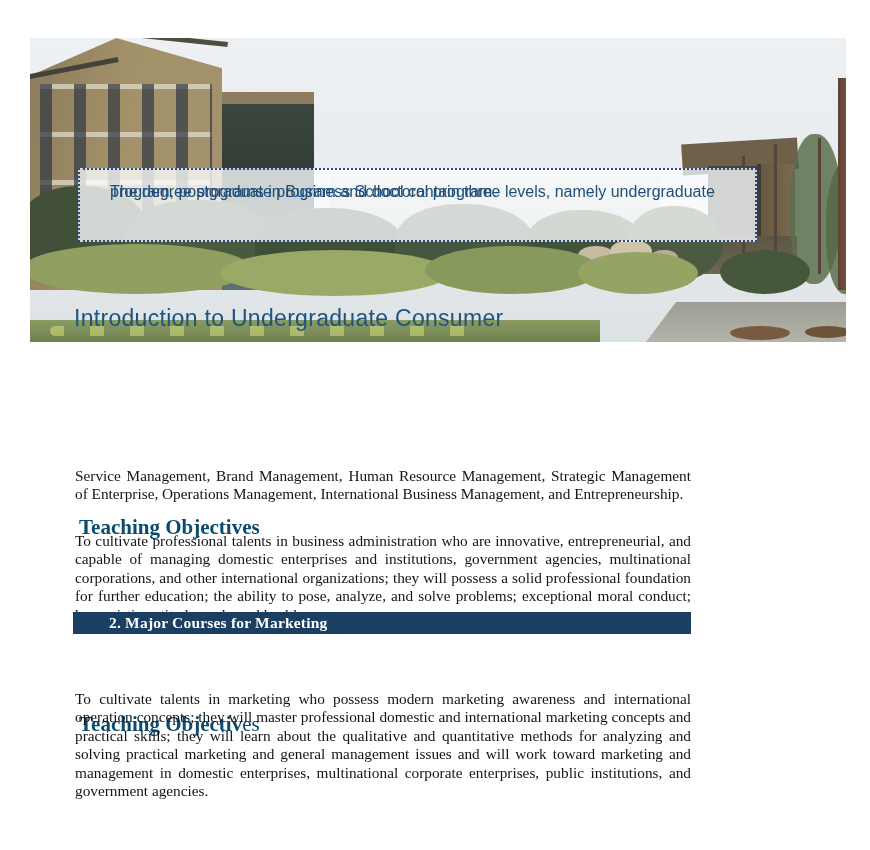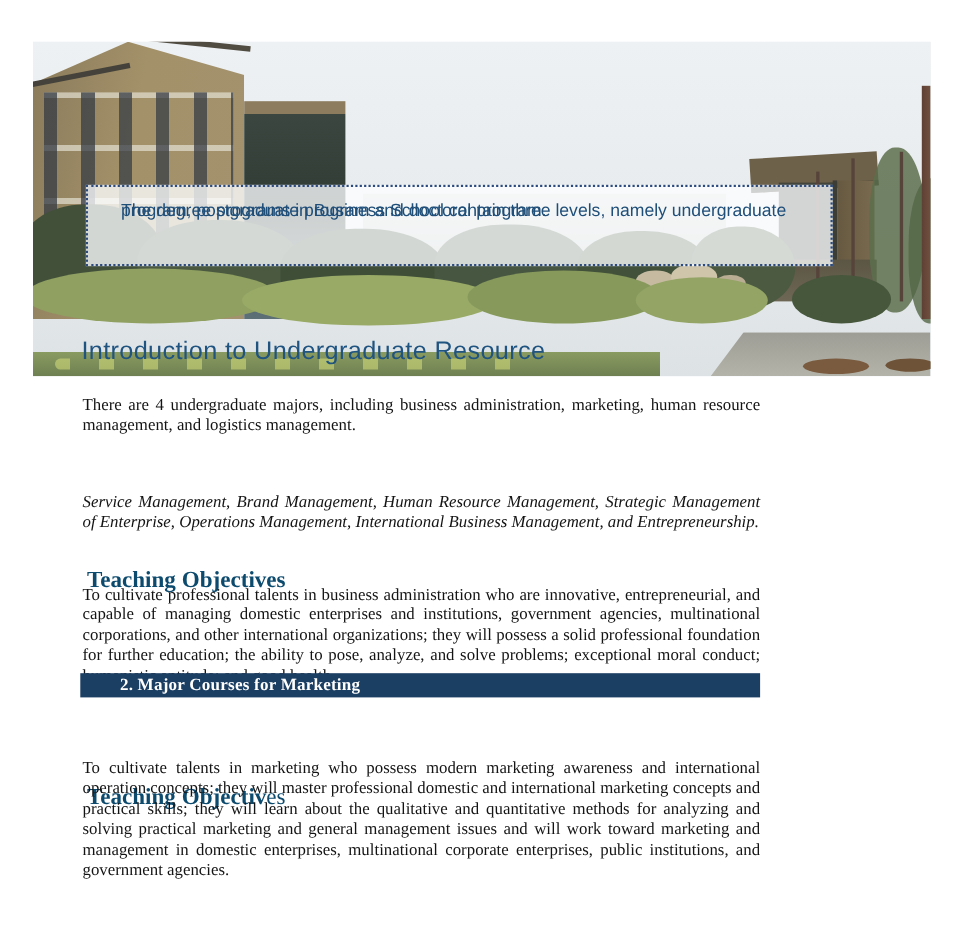--- a/index.html
+++ b/index.html
@@ -73,21 +73,21 @@
       font-family:"Liberation Sans",sans-serif;font-weight:400;font-size:23px;
       letter-spacing:.3px;color:#1f5380;}
   .para{position:absolute;left:75px;width:616px;margin:0;
       font-size:15.3px;line-height:18.4px;text-align:justify;color:#141414;}
   .intro{top:360px;}
   .section-bar{position:absolute;left:73px;width:618px;height:22px;background:#1b3e63;
       color:#ffffff;font-weight:bold;font-size:15.5px;line-height:22px;
       padding-left:5px;box-sizing:border-box;letter-spacing:.2px;}
   .bar1{top:431px;}
   .bar2{top:612px;padding-left:36px;}
-  .courses1{top:448px;font-style:italic;}
+  .courses1{top:467px;}
   .objhead{position:absolute;left:75px;width:616px;margin:4px;font-size:21px;line-height:18px;color:#0c4a6e;}
   .objhead b{font-weight:bold;}
   .objhead1{top:514px;}
   .obj1{top:532px;}
   .courses2{top:648px;}
   .objhead2{top:711px;}
   .obj2{top:690px;}
 </style>
 </head>
 <body>
@@ -133,23 +133,22 @@
     <div class="edge-trunk"></div>
 
     <div class="quote-box">
       <div class="quote-text">
         <span>The degree programs in Business School contain three levels, namely undergraduate</span>
         <span>program, postgraduate program and doctoral program.</span>
       </div>
     </div>
   </div>
 
-  <h1 class="doc-title">Introduction to Undergraduate Resource</h1>
+  <h1 class="doc-title">Introduction to Undergraduate Consumer</h1>
 
-  <p class="para intro">There are 4 undergraduate majors, including business administration, marketing, human resource management, and logistics management.</p>
 
   <p class="para courses1">Service Management, Brand Management, Human Resource Management, Strategic Management of Enterprise, Operations Management, International Business Management, and Entrepreneurship.</p>
   <p class="objhead objhead1"><b>Teaching Objectives</b><span></span></p>
   <p class="para obj1">To cultivate professional talents in business administration who are innovative, entrepreneurial, and capable of managing domestic enterprises and institutions, government agencies, multinational corporations, and other international organizations; they will possess a solid professional foundation for further education; the ability to pose, analyze, and solve problems; exceptional moral conduct; humanistic aptitude; and good health.</p>
 
   <div class="section-bar bar2">
     <span>2. Major Courses for Marketing</span>
   </div>
   <p class="objhead objhead2"><b>Teaching Objectiv</b><span>es</span></p>
   <p class="para obj2">To cultivate talents in marketing who possess modern marketing awareness and international operation concepts; they will master professional domestic and international marketing concepts and practical skills; they will learn about the qualitative and quantitative methods for analyzing and solving practical marketing and general management issues and will work toward marketing and management in domestic enterprises, multinational corporate enterprises, public institutions, and government agencies.</p>

